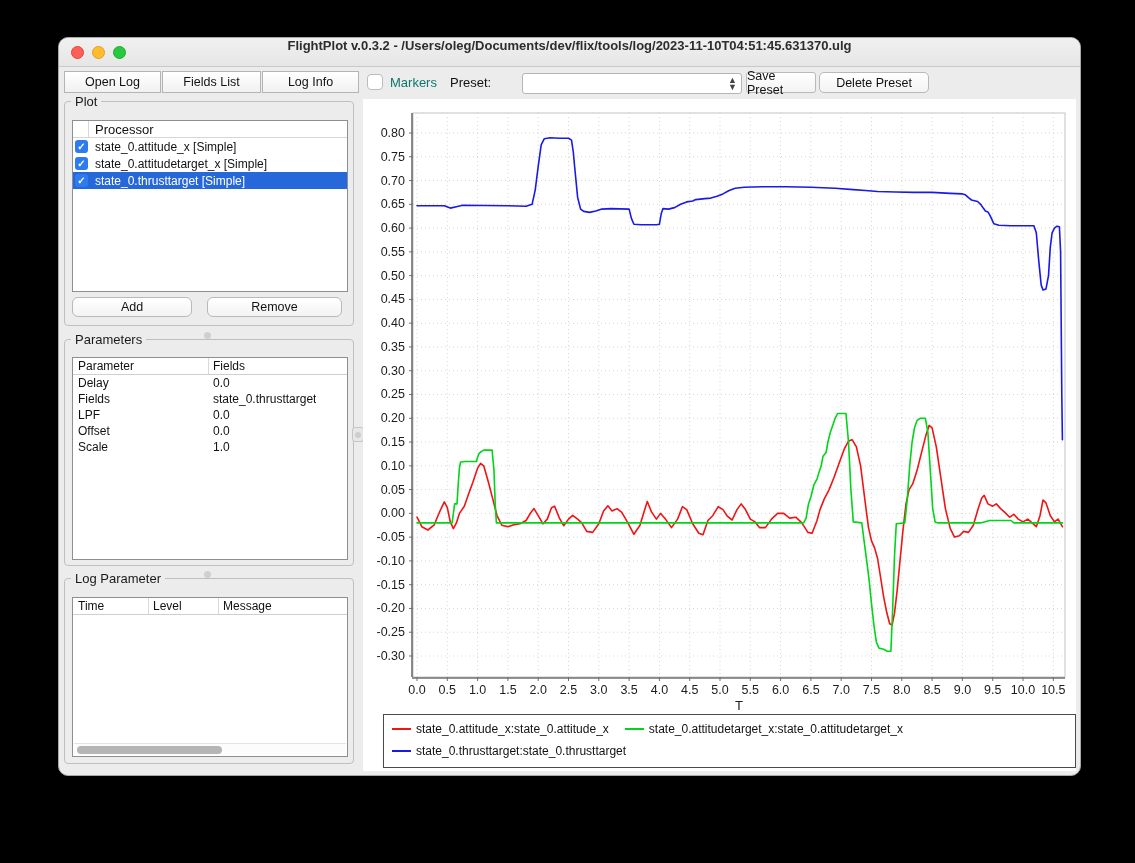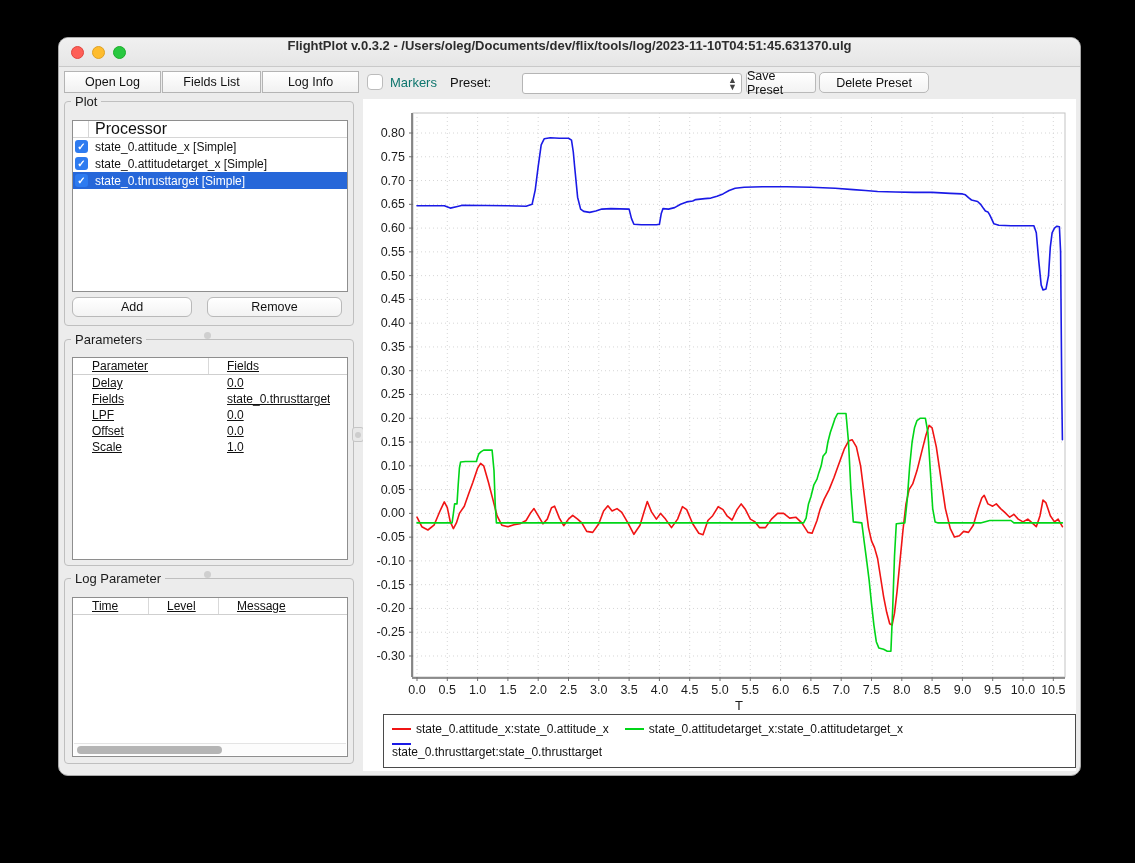--- a/index.html
+++ b/index.html
@@ -30,34 +30,34 @@
   #preset-combo { position:absolute; left:463px; top:35px; width:220px; height:21px; background:#fff;
                   border:1px solid #b5b5b5; border-radius:3px; display:flex; align-items:center; justify-content:flex-end; }
   #preset-stepper { font-size:9px; line-height:7px; color:#444; margin-right:4px; text-align:center; }
 
   
   .group { position:absolute; left:5px; width:290px; border:1px solid #bfbfbf; border-radius:4px; }
   .group-title { position:absolute; top:-8px; left:6px; background:#ececec; padding:0 4px; font-size:13px; color:#1a1a1a; }
   .whitebox { position:absolute; background:#fff; border:1px solid #8e8e8e; }
 
   
-  .list-header { height:17px; border-bottom:1px solid #d6d6d6; font-size:16px; color:#111; display:flex; align-items:center; }
+  .list-header { height:17px; border-bottom:1px solid #d6d6d6; font-size:13px; color:#111; display:flex; align-items:center; }
   .list-header .hsep { width:1px; height:100%; background:#d6d6d6; margin-left:15px; }
   .list-header span { margin-left:6px; }
   .plot-row { height:17px; display:flex; align-items:center; font-size:12px; color:#111; }
   .plot-row.selected { background:#2667d9; color:#fff; }
   .mac-check { width:13px; height:13px; border-radius:3px; background:#2e7bf0; margin-left:2px; flex:0 0 auto;
                display:flex; align-items:center; justify-content:center; color:#fff; font-size:10px; font-weight:bold; }
   .plot-row .lbl { margin-left:7px; white-space:nowrap; }
 
   
   .tbl-header { height:17px; border-bottom:1px solid #cfcfcf; display:flex; font-size:12px; color:#111; align-items:center; position:relative; }
   .param-row { height:16px; display:flex; font-size:12px; color:#111; align-items:center; position:relative; }
   .vline { position:absolute; top:0; bottom:0; width:1px; background:#d9d9d9; }
-  .cell { padding-left:19px; white-space:nowrap; overflow:hidden;text-decoration:underline; }
+  .cell { padding-left:5px; white-space:nowrap; overflow:hidden; }
   .swatch { position:absolute; left:135px; right:1px; top:0.5px; bottom:0.5px; }
 
   
   .hscroll { position:absolute; left:1px; right:1px; bottom:1px; height:12px; background:#fcfcfc; border-top:1px solid #e4e4e4; }
   .hthumb { position:absolute; left:3px; top:2px; width:145px; height:8px; border-radius:4px; background:#b5b5b5; }
   .split-dot { position:absolute; width:7px; height:7px; border-radius:50%; background:#cfcfcf; }
   #vsplit-handle { position:absolute; left:293px; top:389px; width:12px; height:15px; background:#e7e7e7;
                    border:1px solid #c6c6c6; border-radius:3px; }
   #vsplit-handle::after { content:""; position:absolute; left:2px; top:4px; width:6px; height:6px; border-radius:50%; background:#cdcdcd; }
 
@@ -334,21 +334,21 @@
     <div id="legend">
         <div class="leg-item">
           <div class="leg-swatch" style="border-top-color: rgb(240, 20, 20);"></div>
           <span class="leg-text">state_0.attitude_x:state_0.attitude_x</span>
         </div>
         <div class="leg-item">
           <div class="leg-swatch" style="border-top-color: rgb(0, 213, 24);"></div>
           <span class="leg-text">state_0.attitudetarget_x:state_0.attitudetarget_x</span>
         </div>
         <div class="leg-item" style="flex-basis: 100%;">
-          <div style="display: flex;  flex-direction: column;">
+          <div style="display: flex; align-items: center;">
             <div class="leg-swatch" style="border-top-color: rgb(26, 26, 230);"></div>
             <span class="leg-text">state_0.thrusttarget:state_0.thrusttarget</span>
           </div>
         </div>
       </div>
 
   </div>
 </div>
 
 </body></html>

